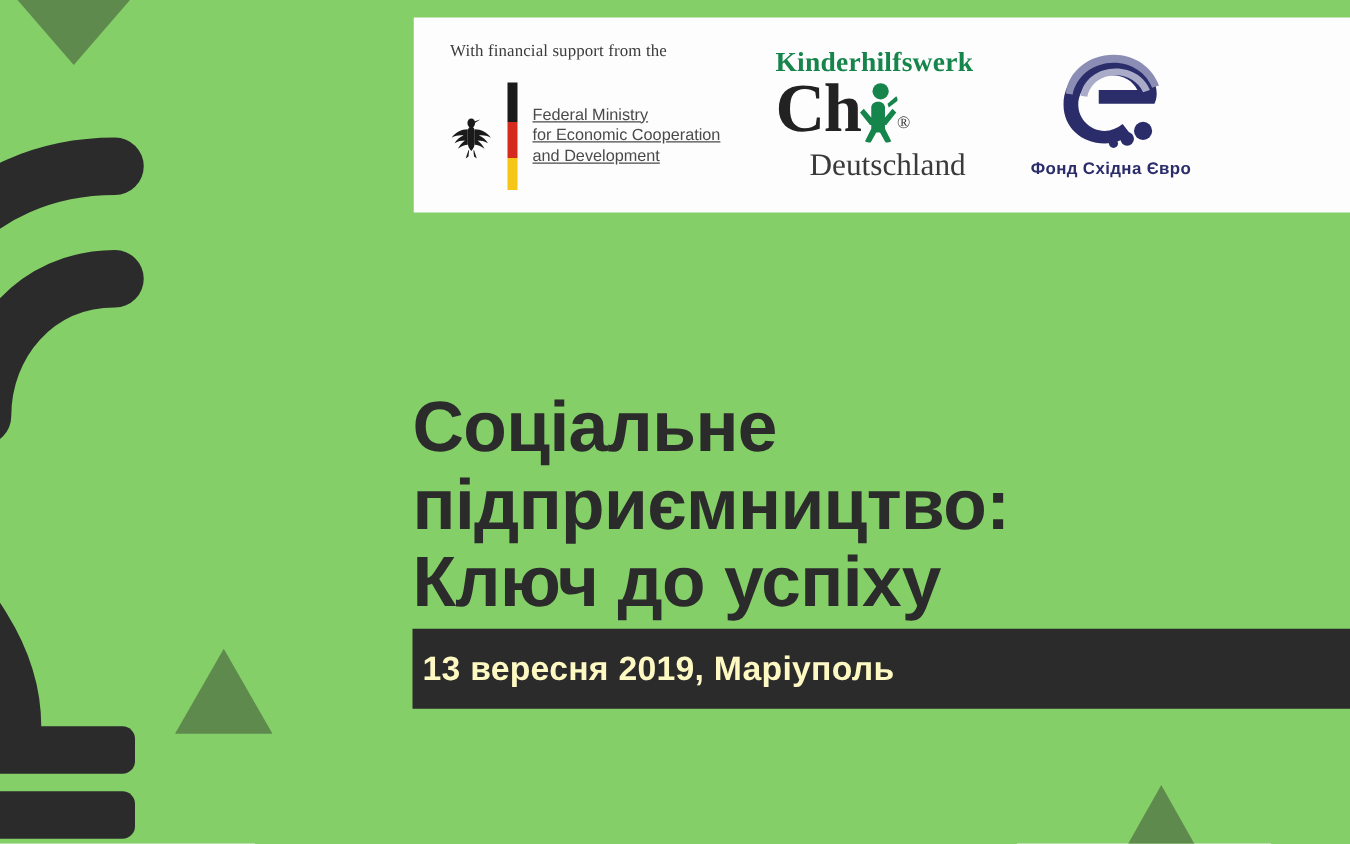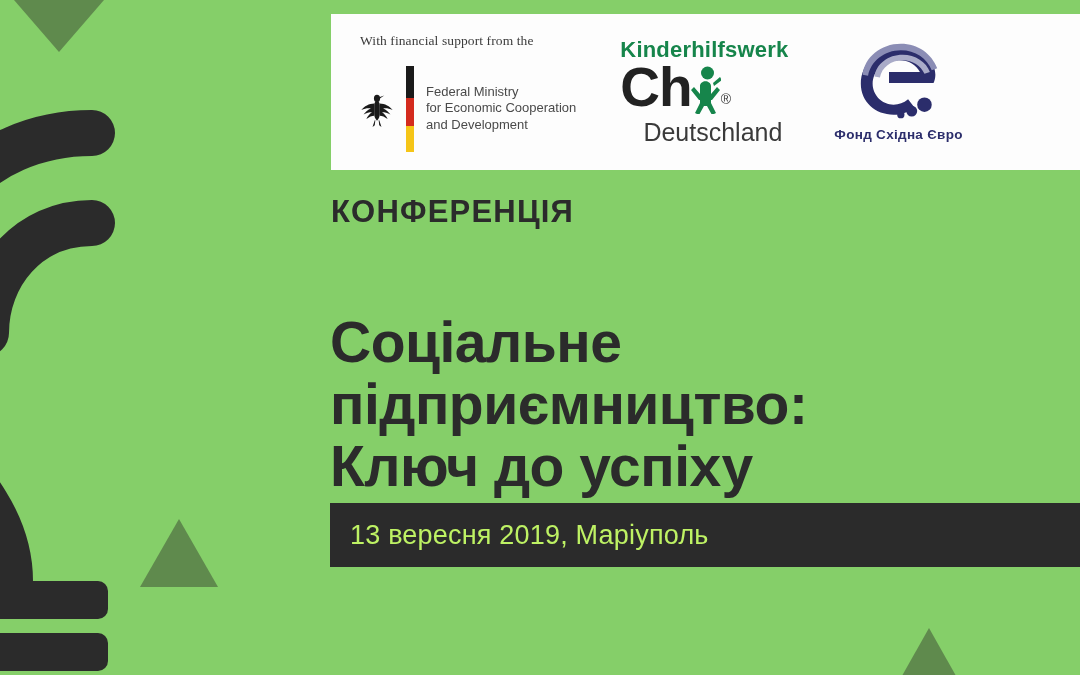--- a/index.html
+++ b/index.html
@@ -99,26 +99,28 @@
     background: linear-gradient(to bottom,
         #1a1a1a 0%, #1a1a1a 37%,
         #d42b1e 37%, #d42b1e 70%,
         #f5c518 70%, #f5c518 100%);
   }
   .bmz-name {
     font-size: 13px;
     line-height: 16.5px;
     color: #4a4a4a;
     white-space: nowrap;
+    text-decoration: underline;
   }
 
   .logo-childfund {
     flex: 0 0 auto;
     margin-left: 34px;
     text-align: center;
+    font-family: Liberation Serif, serif;
   }
   .cf-kinder {
     font-size: 22px;
     font-weight: bold;
     color: #16854b;
     letter-spacing: .2px;
     line-height: 1;
     margin-bottom: 1px;
   }
   .cf-word {
@@ -204,24 +206,25 @@
     position: absolute;
     left: 330px;
     top: 503px;
     right: 0;
     height: 64px;
     background: #2b2b2b;
     display: flex;
     align-items: center;
   }
   .date-text {
-    color: #bef264;
+    color: #fef9c3;
     font-size: 27px;
-    padding-left: 20px;
+    padding-left: 8px;
     letter-spacing: .2px;
+    font-weight: bold;
   }
 </style>
 </head>
 <body>
 
 <div id="poster">
 
   <div class="deco-layer">
     <svg class="bulb-svg" viewBox="0 0 420 600" aria-hidden="true">
       <g fill="none" stroke="#2b2b2b" stroke-width="46" stroke-linecap="round">
@@ -287,21 +290,20 @@
         <path d="M54 14 C38 14 25 24 23 38 l6 1 C31 28 41 20 54 20 c11 0 20 6 24 15 l6 -2 C80 22 68 14 54 14 z" fill="#a9abc8"></path>
         <circle cx="64" cy="76" r="6" fill="#2b2d6b"></circle>
         <circle cx="78" cy="69" r="8" fill="#2b2d6b"></circle>
         <circle cx="52" cy="80" r="4" fill="#2b2d6b"></circle>
       </svg>
       <div class="eef-caption">Фонд Східна Євро</div>
     </div>
 
   </div>
 
-  <div class="kicker">КОНФЕРЕНЦІЯ</div>
 
   <h1 class="title">Соціальне
 підприємництво:
 Ключ до успіху</h1>
 
   <div class="date-banner">
     <span class="date-text">13 вересня 2019, Маріуполь</span>
   </div>
 
 </div>

